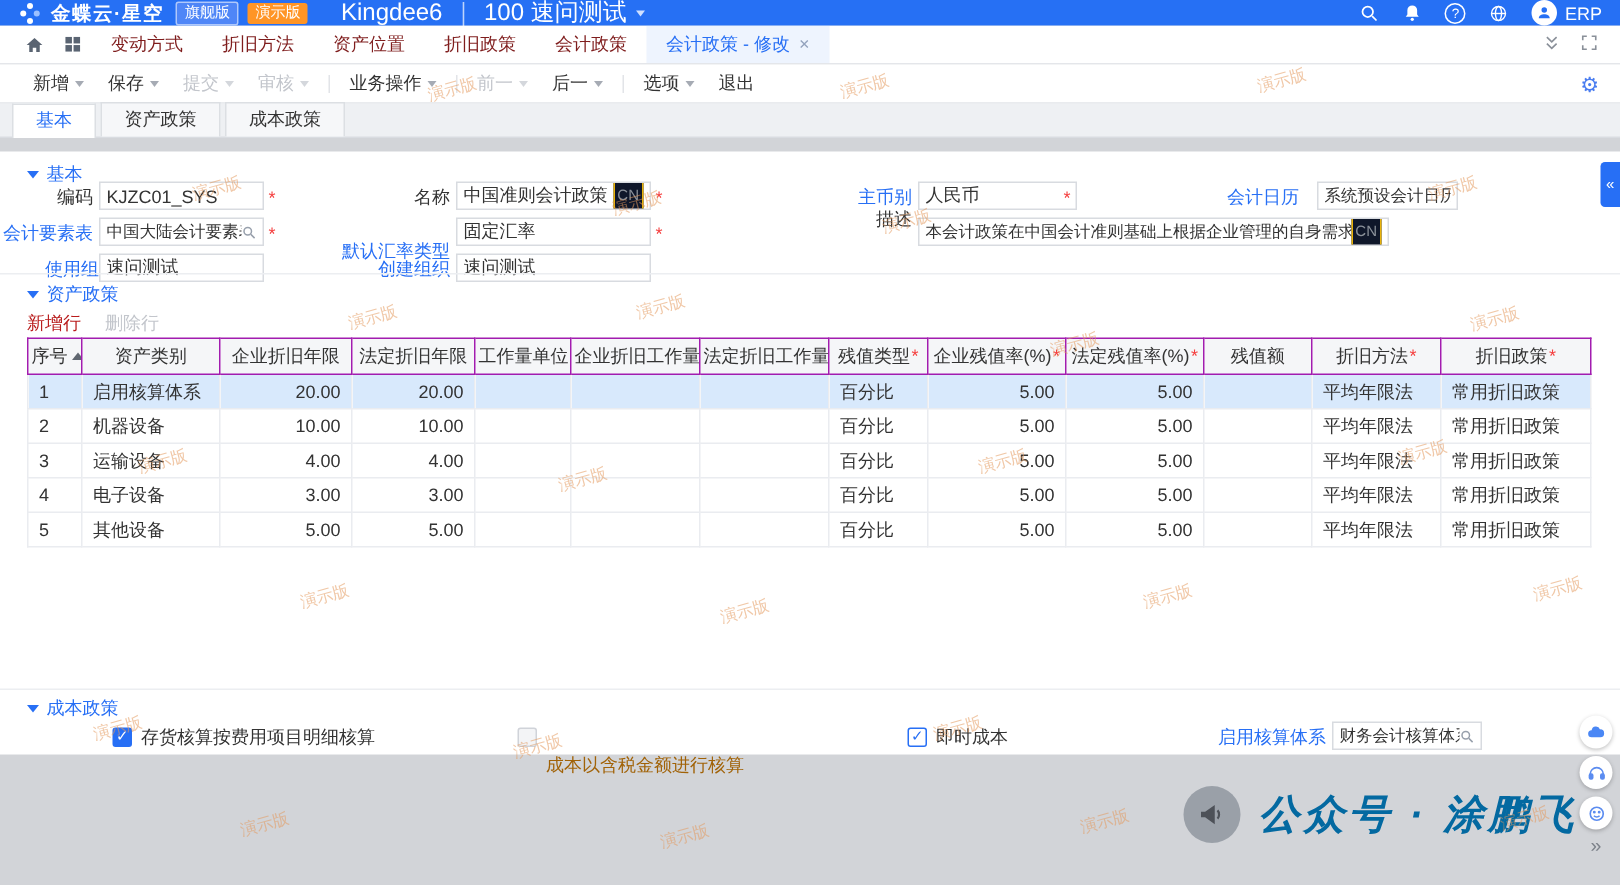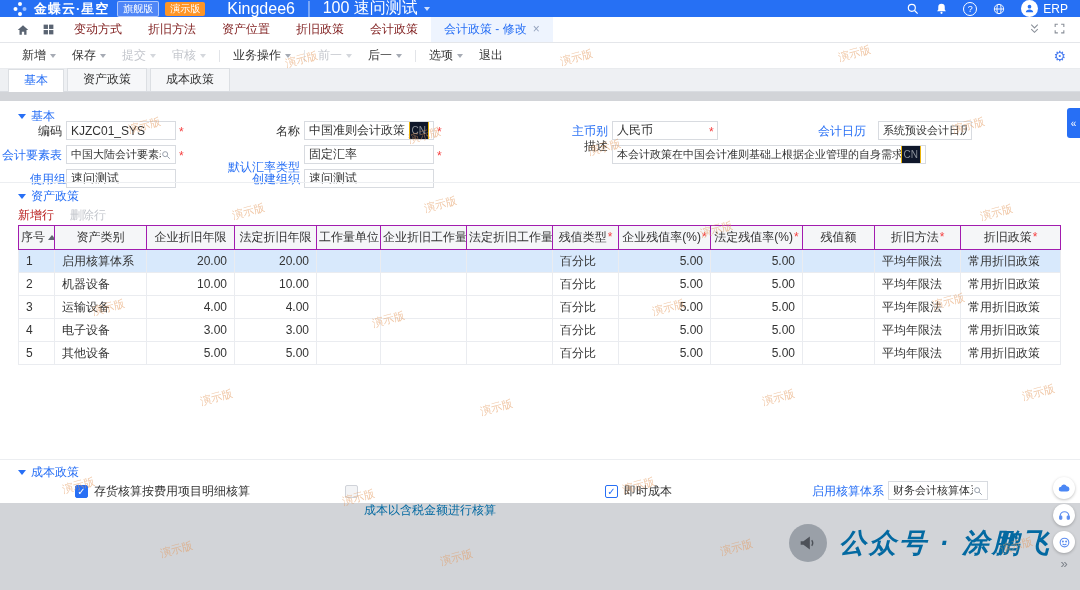--- a/index.html
+++ b/index.html
@@ -65,21 +65,21 @@
   table.grid tr.selected td { background:#d8e9fc; }
   .cell-r { text-align:right; }
   .th-req { color:#f53f3f; margin-left:1px; }
   .sort-asc { display:inline-block; width:0; height:0; border-left:4px solid transparent; border-right:4px solid transparent; border-bottom:5px solid #5f6670; margin-left:3px; vertical-align:middle; }
   
   .cb-item { position:absolute; display:flex; align-items:center; gap:6px; height:16px; }
   .cb { width:13px; height:13px; border:1px solid #d0d3d9; background:#fff; display:flex; align-items:center; justify-content:center; font-size:10px; border-radius:2px; }
   .cb.filled { background:#276ff5; border-color:#276ff5; color:#fff; }
   .cb.outline { border-color:#276ff5; color:#276ff5; background:#fff; }
   .cb.dis { background:#f3f4f6; }
-  .cb-label.dim { color:#0369a1;margin-top:39px; }
+  .cb-label.dim { color:#a16207;margin-top:39px; }
   
   .footer { position:absolute; top:503px; left:0; width:1080px; height:87px; background:#d2d4d8; z-index:4; }
   .wechat { position:absolute; right:28px; top:524px; display:flex; align-items:center; gap:12px; z-index:20; }
   .wc-icon { width:38px; height:38px; border-radius:50%; background:#9aa0a8; display:flex; align-items:center; justify-content:center; }
   .wc-text { font-size:27px; font-weight:bold; color:#0369a1; letter-spacing:3px; font-family:"Liberation Sans", sans-serif;font-style:italic; }
   
   .float-icons { position:absolute; right:5px; top:477px; display:flex; flex-direction:column; align-items:center; gap:5px; z-index:60; }
   .circle-btn { width:22px; height:22px; border-radius:50%; background:#fff; box-shadow:0 1px 3px rgba(0,0,0,.25); display:flex; align-items:center; justify-content:center; cursor:pointer; }
   .chev-right { color:#7d828a; font-size:13px; cursor:pointer; line-height:12px; }
   .collapse-handle { position:absolute; right:0; top:108px; width:13px; height:30px; background:#276ff5; color:#fff; border-radius:3px 0 0 3px; display:flex; align-items:center; justify-content:center; font-size:10px; z-index:55; cursor:pointer; }

